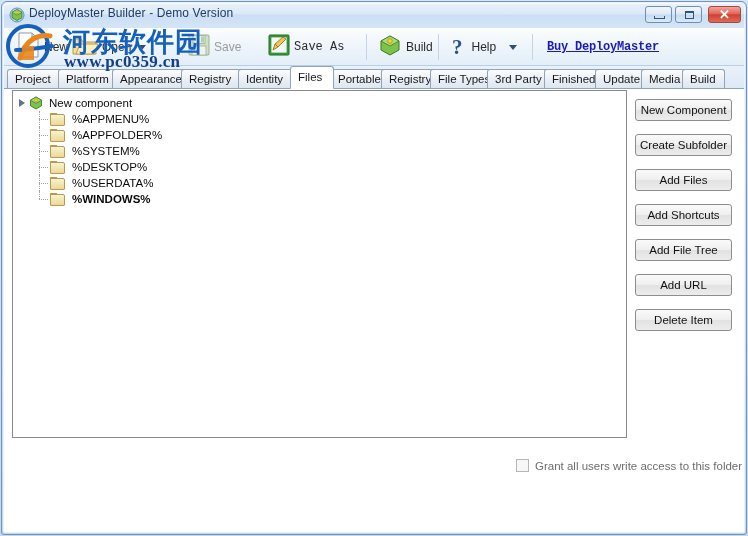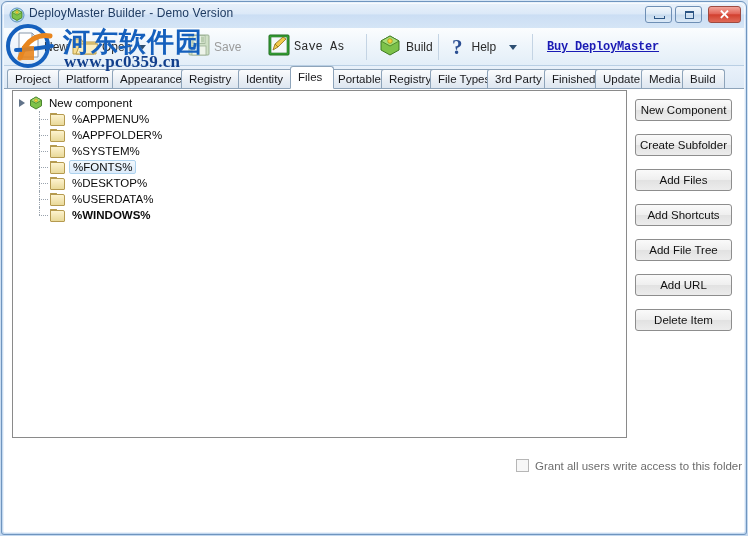--- a/index.html
+++ b/index.html
@@ -551,29 +551,20 @@
       <div class="tree-row" style="margin-left:6px;">
         <span class="dotline"></span>
         <span class="dotline-h"></span>
         <span style="margin-left:31px;" class="folder-ic">
           <span class="tab-top"></span>
             <span class="back"></span>
         </span>
         <span class="lbl-plain">%SYSTEM%</span>
       </div>
 
-      <div class="tree-row" style="margin-left:6px;">
-        <span class="dotline"></span>
-        <span class="dotline-h"></span>
-        <span style="margin-left:31px;" class="folder-ic">
-          <span class="tab-top"></span>
-            <span class="back"></span>
-        </span>
-        <span class="sel-box">%FONTS%</span>
-      </div>
 
       <div class="tree-row" style="margin-left:6px;">
         <span class="dotline"></span>
         <span class="dotline-h"></span>
         <span style="margin-left:31px;" class="folder-ic">
           <span class="tab-top"></span>
             <span class="back"></span>
         </span>
         <span class="lbl-plain">%DESKTOP%</span>
       </div>

